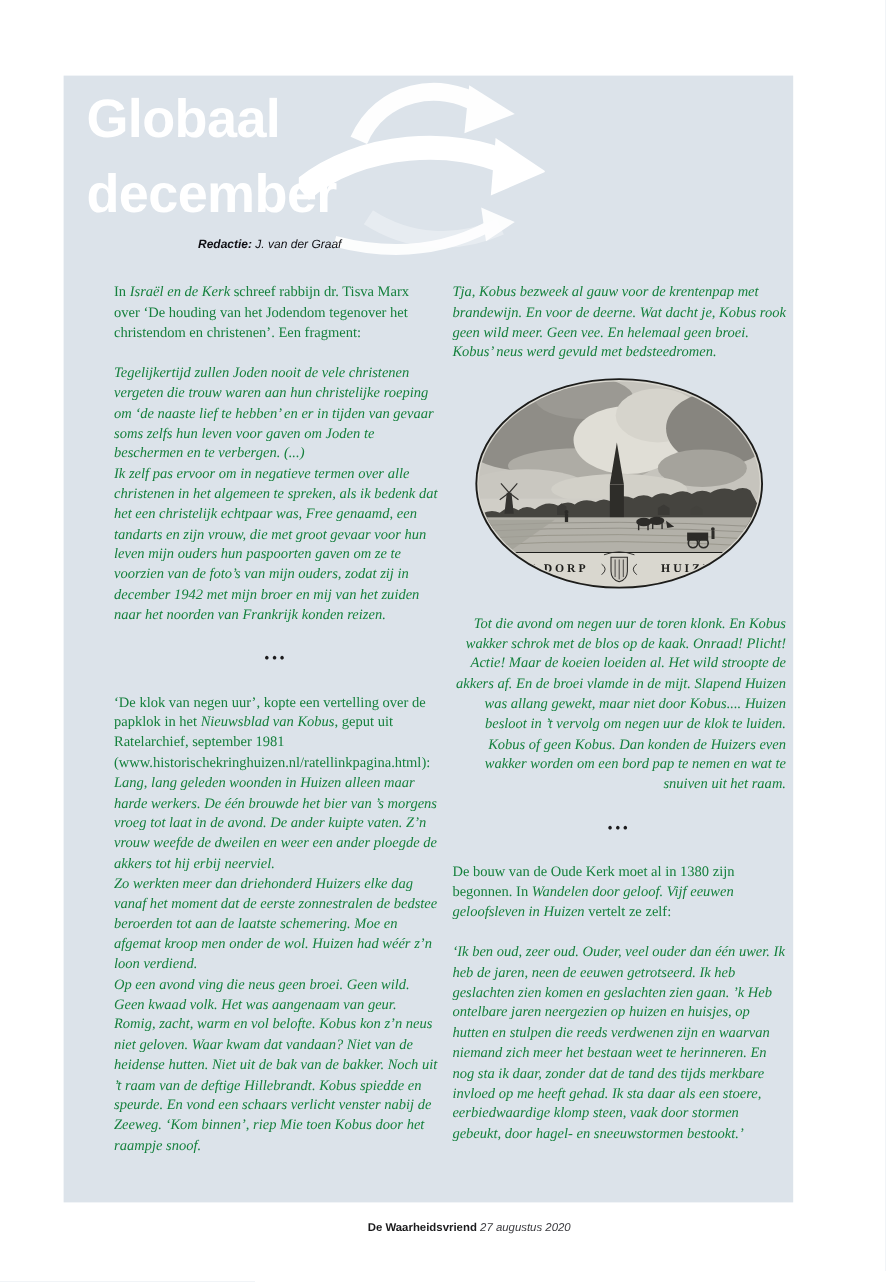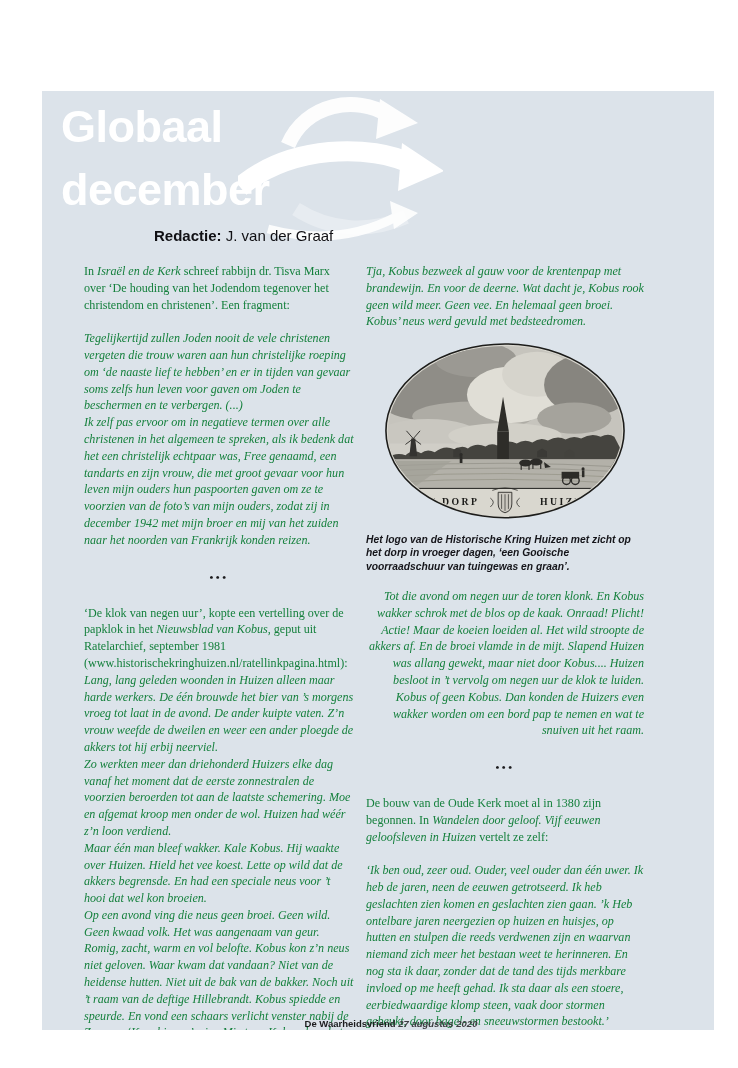--- a/index.html
+++ b/index.html
@@ -2,32 +2,32 @@
 <html><head>
 <meta charset="utf-8">
 <style>
   html,body { margin:0; padding:0; }
   body {
     width:738px; height:1068px; background:#ffffff; position:relative;
     font-family:"Liberation Serif", serif; color:#1b1b1d;
     -webkit-font-smoothing:antialiased;
   }
   .panel {
-    position:absolute; left:42px; top:63px; width:672px; height:939px;
-    background:#dce3ea; overflow:hidden;margin-top:28px;
+    position:absolute; left:53px; top:63px; width:608px; height:939px;
+    background:#dce3ea; overflow:hidden;
   }
   .swoosh { position:absolute; left:196px; top:-4px; width:205px; height:160px; }
   .page-title {
     position:absolute; left:19px; top:4px; z-index:2;
     font-family:"Liberation Sans", sans-serif; font-weight:bold;
     font-size:45px; line-height:63px; color:#ffffff; letter-spacing:-0.5px;
   }
   .byline {
     position:absolute; left:112px; top:136px; z-index:2;
-    font-family:"Liberation Sans", sans-serif; font-size:15px; color:#101014;
+    font-family:"Liberation Sans", sans-serif; font-size:10px; color:#101014;font-style:italic;
   }
   .byline .lbl { font-weight:bold; }
   .columns { position:absolute; left:42px; top:172px; width:560px; display:flex; gap:12px; }
   .col-left  { width:270px; }
   .col-right { width:278px; }
   p { margin:0; font-size:12.1px; line-height:16.8px; color:#15803d; }
   p.i { font-style:italic; }
   .gap-after { margin-bottom:16.8px; }
   .divider {
     text-align:center; font-size:11px; letter-spacing:2.5px; font-weight:bold;
@@ -41,21 +41,21 @@
   .after-caption { margin-top:15px;text-align:right; }
   .footer-num {
     position:absolute; left:33px; top:1019px;
     font-family:"Liberation Sans", sans-serif; font-weight:bold; font-size:8.5px; color:#1b1b1d;margin-top:48px;
   }
   .footer-center {
     position:absolute; left:0; top:1018px; width:738px; text-align:center;
     font-family:"Liberation Sans", sans-serif; font-size:9.5px; color:#1b1b1d;
   }
   .footer-center .pub  { font-weight:bold;margin-left:44px; }
-  .footer-center .date { font-style:italic; font-weight:bold; color:#3c3c40;text-align:center; }
+  .footer-center .date { font-style:italic; font-weight:normal; color:#3c3c40;text-align:center; }
 </style>
 </head>
 <body>
 
 <div class="panel">
 
   <svg class="swoosh" viewBox="0 0 205 160" aria-hidden="true">
     <g fill="none" stroke="#ffffff">
 
       <path d="M58 122 C 92 144, 132 146, 168 130" stroke-width="14" opacity="0.32"></path>
@@ -92,22 +92,21 @@
       <p class="gap-after"><span>In </span><i>Israël en de Kerk</i><span> schreef rabbijn dr. Tisva Marx over ‘De houding van het Jodendom tegenover het christendom en christenen’. Een fragment:</span></p>
 
       <p class="i">Tegelijkertijd zullen Joden nooit de vele christenen vergeten die trouw waren aan hun christelijke roeping om ‘de naaste lief te hebben’ en er in tijden van gevaar soms zelfs hun leven voor gaven om Joden te beschermen en te verbergen. (...)</p>
       <p class="i">Ik zelf pas ervoor om in negatieve termen over alle christenen in het algemeen te spreken, als ik bedenk dat het een christelijk echtpaar was, Free genaamd, een tandarts en zijn vrouw, die met groot gevaar voor hun leven mijn ouders hun paspoorten gaven om ze te voorzien van de foto’s van mijn ouders, zodat zij in december 1942 met mijn broer en mij van het zuiden naar het noorden van Frankrijk konden reizen.</p>
 
       <div class="divider">•••</div>
 
       <p><span>‘De klok van negen uur’, kopte een vertelling over de papklok in het </span><i>Nieuwsblad van Kobus</i><span>, geput uit Ratelarchief, september 1981 (www.historischekringhuizen.nl/ratellinkpagina.html):</span></p>
 
       <p class="i">Lang, lang geleden woonden in Huizen alleen maar harde werkers. De één brouwde het bier van ’s morgens vroeg tot laat in de avond. De ander kuipte vaten. Z’n vrouw weefde de dweilen en weer een ander ploegde de akkers tot hij erbij neerviel.</p>
-      <p class="i">Zo werkten meer dan driehonderd Huizers elke dag vanaf het moment dat de eerste zonnestralen de voorzien beroerden tot aan de laatste schemering. Moe en afgemat kroop men onder de wol. Huizen had wéér z’n loon verdiend.</p>
-      <p class="i">Maar één man bleef wakker. Kale Kobus. Hij waakte over Huizen. Hield het vee koest. Lette op wild dat de akkers begrensde. En had een speciale neus voor ’t hooi dat wel kon broeien.</p>
+      <p class="i">Zo werkten meer dan driehonderd Huizers elke dag vanaf het moment dat de eerste zonnestralen de bedstee beroerden tot aan de laatste schemering. Moe en afgemat kroop men onder de wol. Huizen had wéér z’n loon verdiend.</p>
       <p class="i">Op een avond ving die neus geen broei. Geen wild. Geen kwaad volk. Het was aangenaam van geur. Romig, zacht, warm en vol belofte. Kobus kon z’n neus niet geloven. Waar kwam dat vandaan? Niet van de heidense hutten. Niet uit de bak van de bakker. Noch uit ’t raam van de deftige Hillebrandt. Kobus spiedde en speurde. En vond een schaars verlicht venster nabij de Zeeweg. ‘Kom binnen’, riep Mie toen Kobus door het raampje snoof.</p>
     </div>
 
     <div class="col-right">
       <p class="i">Tja, Kobus bezweek al gauw voor de krentenpap met brandewijn. En voor de deerne. Wat dacht je, Kobus rook geen wild meer. Geen vee. En helemaal geen broei. Kobus’ neus werd gevuld met bedsteedromen.</p>
 
       <svg class="figure" viewBox="0 0 250 186" aria-hidden="true">
         <defs>
           <clipPath id="ovalClip">
               <ellipse cx="125" cy="91" rx="120" ry="87"></ellipse>
@@ -180,21 +179,20 @@
             <line x1="125" y1="156" x2="125" y2="173" stroke="#2a2927" stroke-width="0.7"></line>
             <line x1="128.5" y1="156" x2="128.5" y2="171" stroke="#2a2927" stroke-width="0.7"></line>
             <path d="M110 160 q6 4 0 9" stroke="#2a2927" stroke-width="0.8" fill="none"></path>
             <path d="M140 160 q-6 4 0 9" stroke="#2a2927" stroke-width="0.8" fill="none"></path>
           </g>
           <text x="63" y="167" text-anchor="middle" font-family="Liberation Serif, serif" font-size="10" font-weight="bold" letter-spacing="2.5" fill="#1c1c1a">HET DORP</text>
           <text x="188" y="167" text-anchor="middle" font-family="Liberation Serif, serif" font-size="10" font-weight="bold" letter-spacing="2.5" fill="#1c1c1a">HUIZEN</text>
         </g>
       </svg>
 
-      <div class="caption">Het logo van de Historische Kring Huizen met zicht op het dorp in vroeger dagen, ‘een Gooische voorraadschuur van tuingewas en graan’.</div>
 
       <p class="i after-caption">Tot die avond om negen uur de toren klonk. En Kobus wakker schrok met de blos op de kaak. Onraad! Plicht! Actie! Maar de koeien loeiden al. Het wild stroopte de akkers af. En de broei vlamde in de mijt. Slapend Huizen was allang gewekt, maar niet door Kobus.... Huizen besloot in ’t vervolg om negen uur de klok te luiden. Kobus of geen Kobus. Dan konden de Huizers even wakker worden om een bord pap te nemen en wat te snuiven uit het raam.</p>
 
       <div class="divider">•••</div>
 
       <p class="gap-after"><span>De bouw van de Oude Kerk moet al in 1380 zijn begonnen. In </span><i>Wandelen door geloof. Vijf eeuwen geloofsleven in Huizen</i><span> vertelt ze zelf:</span></p>
 
       <p class="i">‘Ik ben oud, zeer oud. Ouder, veel ouder dan één uwer. Ik heb de jaren, neen de eeuwen getrotseerd. Ik heb geslachten zien komen en geslachten zien gaan. ’k Heb ontelbare jaren neergezien op huizen en huisjes, op hutten en stulpen die reeds verdwenen zijn en waarvan niemand zich meer het bestaan weet te herinneren. En nog sta ik daar, zonder dat de tand des tijds merkbare invloed op me heeft gehad. Ik sta daar als een stoere, eerbiedwaardige klomp steen, vaak door stormen gebeukt, door hagel- en sneeuwstormen bestookt.’</p>
     </div>
 

